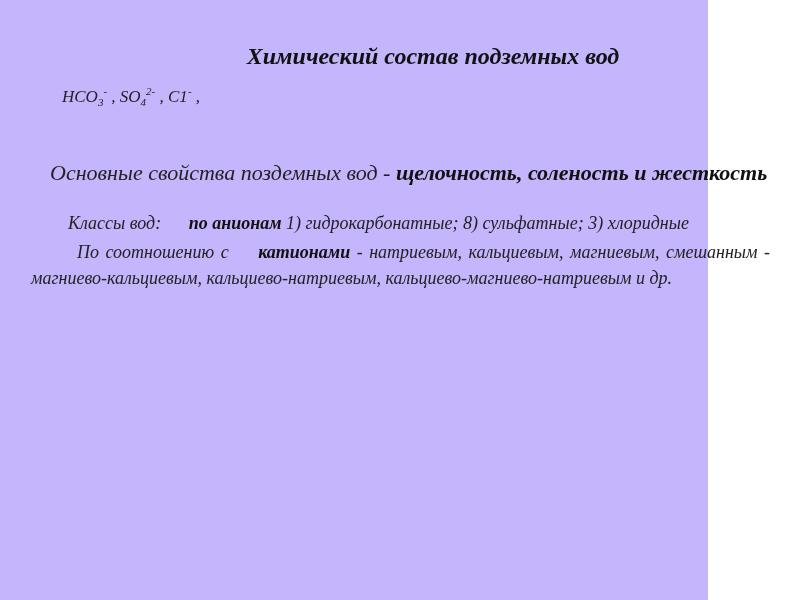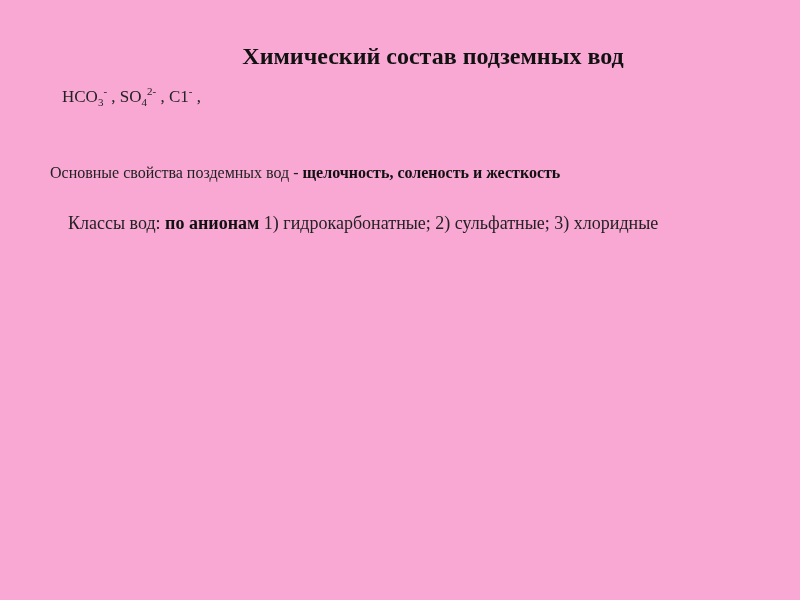--- a/index.html
+++ b/index.html
@@ -11,22 +11,23 @@
       width: 800px;
       height: 600px;
       position: relative;
       overflow: hidden;
       font-family: "Liberation Serif", "DejaVu Serif", serif;
       color: #1a1a1a;
     }
     .slide {
       position: absolute;
       left: 0; top: 0;
-      width: 800px; height: 600px;
-      background: #f9a8d4;
+      width: 708px; height: 600px;
+      background: #c4b5fd;
+      font-style: italic;
     }
     .title {
       position: absolute;
       left: 0;
       top: 40px;
       width: 866px;
       text-align: center;
       font-size: 24px;
       font-weight: bold;
       line-height: 32px;
@@ -41,51 +42,52 @@
       line-height: 22px;
       color: #222222;
     }
     .formula .line { display: block; white-space: nowrap; }
     .formula sub { font-size: 11px; vertical-align: -4px; line-height: 0; }
     .formula sup { font-size: 11px; vertical-align: 7px; line-height: 0; }
     .props {
       position: absolute;
       left: 50px;
       top: 160px;
-      font-size: 16px;
+      font-size: 22px;
       line-height: 26px;
       color: #222222;
       white-space: nowrap;
     }
     .props b { color: #111111; }
     .body {
       position: absolute;
       left: 31px;
       top: 211px;
       width: 739px;
       font-size: 18px;
       line-height: 25.3px;
       color: #222222;
       text-align: justify;
     }
     .body p { margin: 0; }
     .body .indent1 { text-indent: 37px; }
     .body .indent2 { text-indent: 46px; margin-top: 4px; }
-    .body b { color: #111111; }
+    .body b { color: #111111; margin-left: 23px; }
   </style>
 </head>
 <body>
 
 <div class="slide">
 
   <div class="title">Химический состав подземных вод</div>
 
   <div class="formula">
     <span class="line"><span>HCO</span><sub>3</sub><sup>-</sup><span> , </span><span>SO</span><sub>4</sub><sup>2-</sup><span> , </span><span>C1</span><sup>-</sup><span> ,</span></span>
   </div>
 
   <div class="props"><span>Основные свойства поздемных вод - </span><b>щелочность, соленость и жесткость</b></div>
 
   <div class="body">
-    <p class="indent1"><span>Классы вод: </span><b>по анионам</b><span> 1) гидрокарбонатные; 2) сульфатные; 3) хлоридные</span></p>
+    <p class="indent1"><span>Классы вод: </span><b>по анионам</b><span> 1) гидрокарбонатные; 8) сульфатные; 3) хлоридные</span></p>
+    <p class="indent2"><span>По соотношению с </span><b>катионами</b><span> - натриевым, кальциевым, магниевым, смешанным - магниево-кальциевым, кальциево-натриевым, кальциево-магниево-натриевым и др.</span></p>
   </div>
 
 </div>
 
 </body></html>

